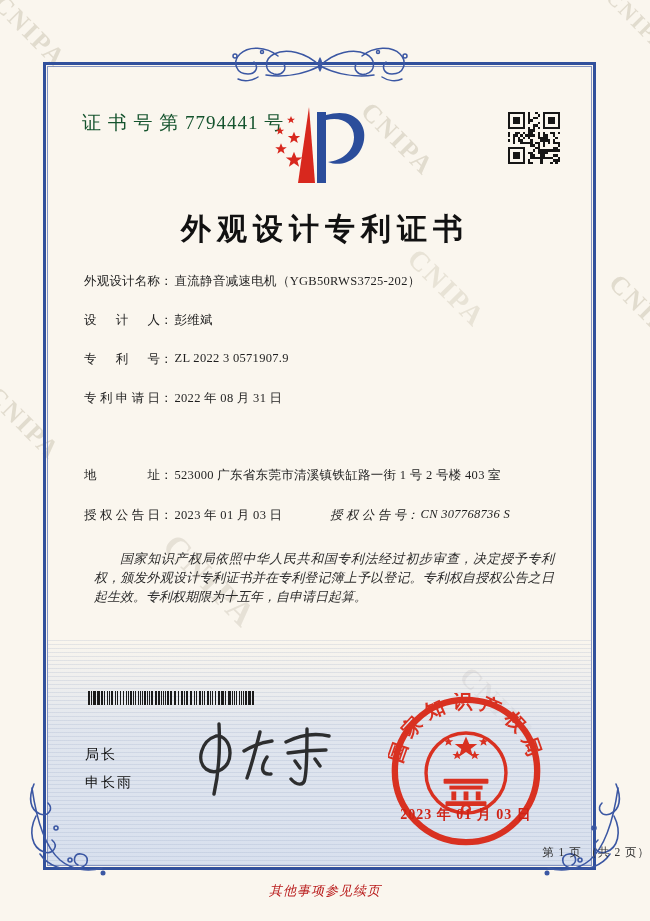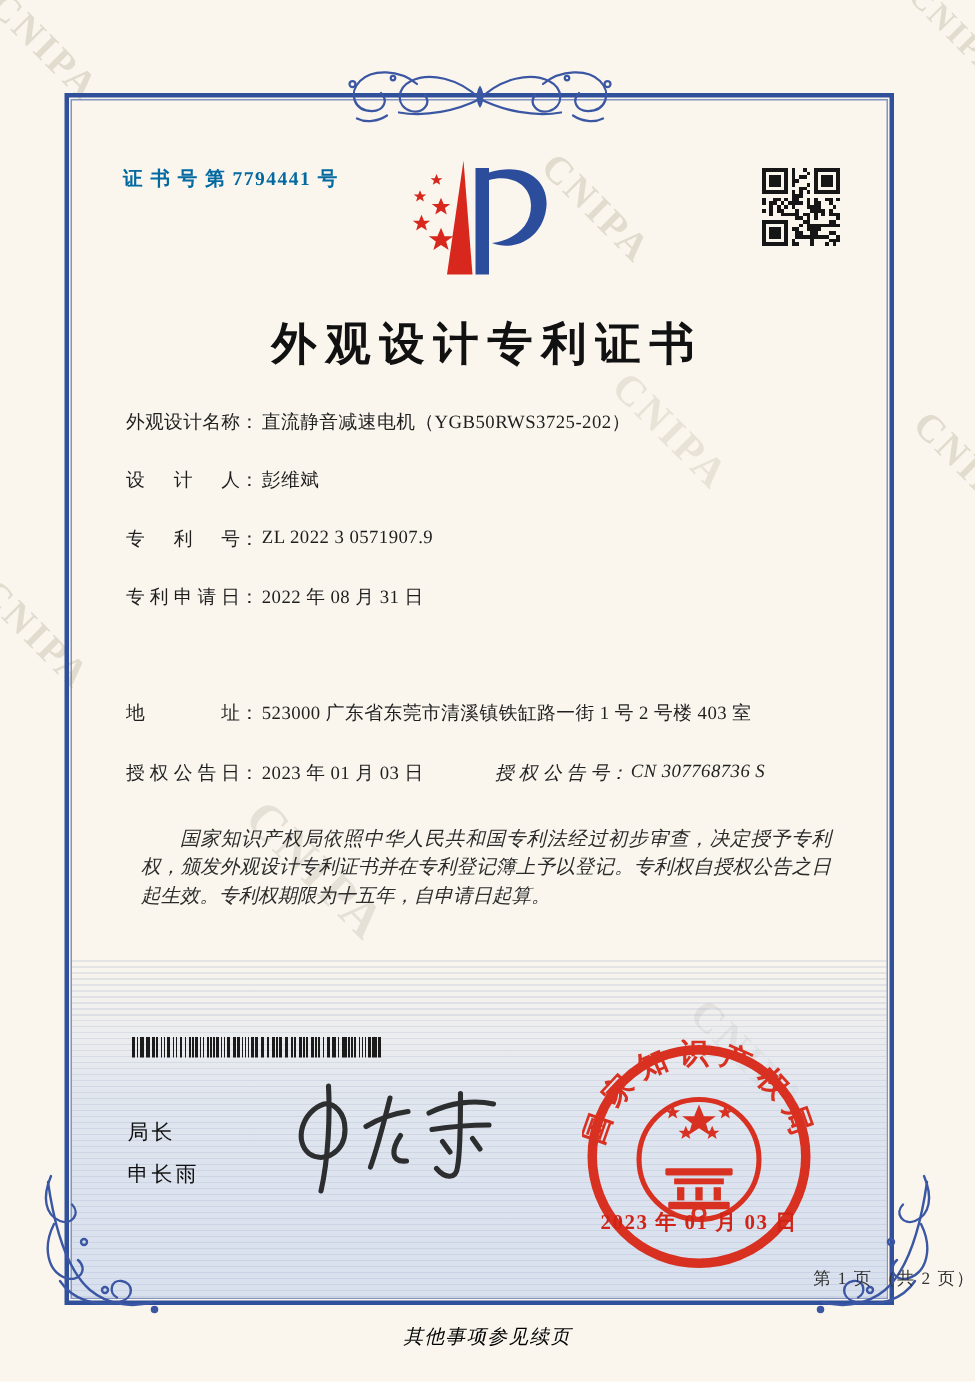--- a/index.html
+++ b/index.html
@@ -28,21 +28,21 @@
     position:absolute;left:2px;right:2px;bottom:2px;height:226px;
     background:
       repeating-linear-gradient(0deg, rgba(120,140,180,.16) 0 1px, rgba(120,140,180,0) 1px 4px),
       linear-gradient(180deg, rgba(220,227,240,0) 0%, rgba(216,224,238,.75) 40%, #d8e0ee 100%);
   }
   .orn-top{position:absolute;left:228px;top:44px;width:184px;height:40px;}
   .orn-corner{position:absolute;width:82px;height:96px;}
   .orn-bl{left:26px;top:782px;}
   .orn-br{left:542px;top:782px;transform:scaleX(-1);}
   
-  .cert-no{position:absolute;left:82px;top:110px;font-size:13px;letter-spacing:1px;color:#0369a1;font-weight:bold;}
+  .cert-no{position:absolute;left:82px;top:110px;font-size:19px;letter-spacing:1px;color:#14532d;}
   .logo{position:absolute;left:262px;top:105px;width:112px;height:86px;}
   .qr{position:absolute;left:508px;top:112px;width:52px;height:52px;}
   .title{
     position:absolute;left:0;top:191px;width:100%;text-align:center;
     font-size:30px;font-weight:bold;letter-spacing:6px;color:#111;margin-top:18px;
   }
   
   .row{position:absolute;left:84px;font-size:12.5px;color:#1f1f1f;white-space:nowrap;}
   .f-label{display:inline-block;width:76px;text-align:justify;text-align-last:justify;vertical-align:top;}
   .colon{display:inline-block;vertical-align:top;}
@@ -61,21 +61,21 @@
   .sig-name{position:absolute;left:85px;top:774px;font-size:14px;letter-spacing:2px;color:#111;}
   .signature{position:absolute;left:186px;top:720px;width:152px;height:88px;}
   .seal{position:absolute;left:388px;top:693px;width:156px;height:156px;opacity:.95;}
   .seal-date{
     position:absolute;left:384px;top:806px;width:164px;text-align:center;
     font-size:14px;color:#cf2417;letter-spacing:1px;font-weight:bold;
   }
   .page-no{position:absolute;left:0;top:845px;width:100%;text-align:right;font-size:11.5px;color:#333;letter-spacing:1px;}
   .note{
     position:absolute;left:0;top:882px;width:100%;text-align:center;
-    font-size:13px;color:#000000;font-style:italic;letter-spacing:1px;
+    font-size:13px;color:#b91c1c;font-style:italic;letter-spacing:1px;
   }
 </style>
 </head>
 <body>
 
 <div class="page">
 
   <div class="wm" style="left:-16px;top:16px;font-size:26px">CNIPA</div>
   <div class="wm" style="left:598px;top:8px;font-size:22px">CNIPA</div>
   <div class="wm" style="left:352px;top:124px;font-size:26px">CNIPA</div>

